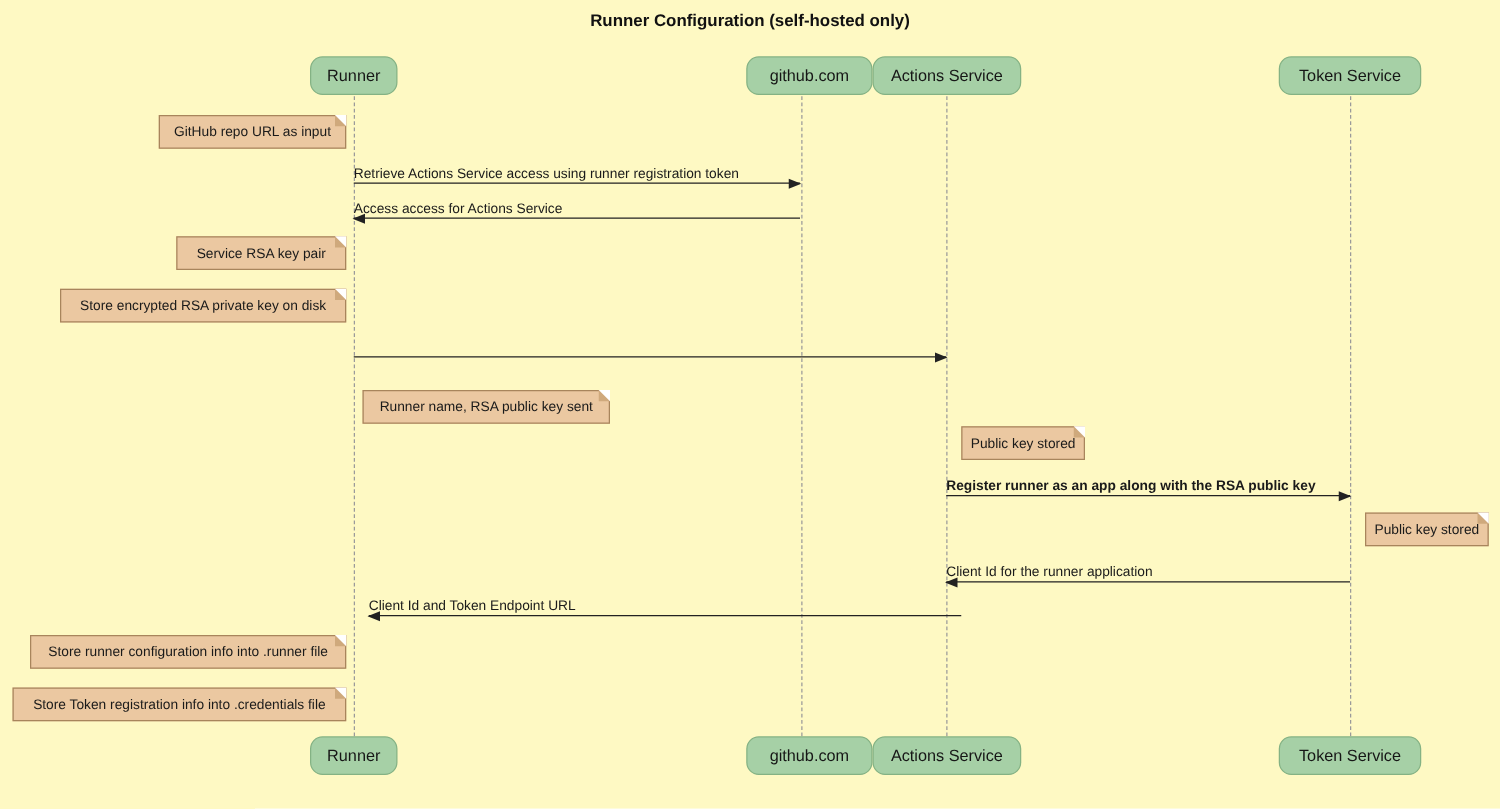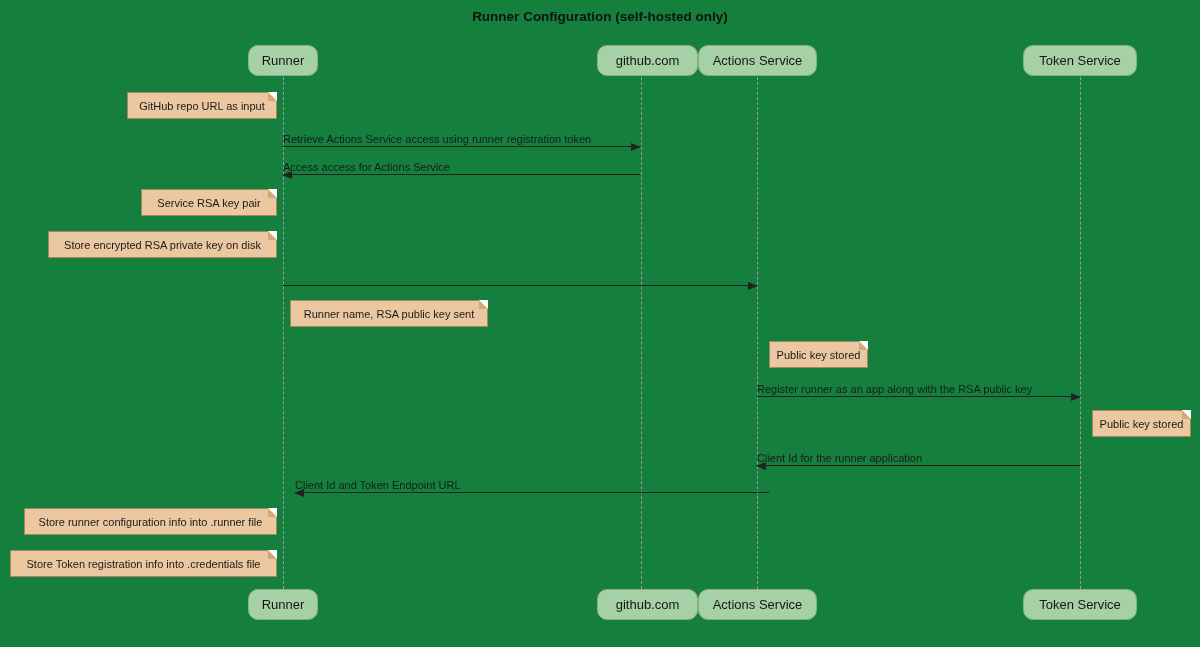--- a/index.html
+++ b/index.html
@@ -5,21 +5,21 @@
   html, body {
     margin: 0;
     padding: 0;
     background: #ffffff;
     font-family: "Liberation Sans", sans-serif;
   }
   #diagram {
     position: relative;
     width: 1200px;
     height: 647px;
-    background: #15803d;
+    background: #fef9c3;
     overflow: hidden;
   }
   .title {
     position: absolute;
     top: 9px;
     left: 0;
     width: 1200px;
     text-align: center;
     font-size: 13.5px;
     font-weight: bold;
@@ -93,21 +93,21 @@
   }
   .arrow-left {
     left: -1px;
     border-right: 10px solid #222222;
     border-top: 4px solid transparent;
     border-bottom: 4px solid transparent;
   }
   .m1 { left: 283px; width: 357px; top: 130px; }
   .m2 { left: 283px; width: 357px; top: 158px; }
   .m3 { left: 283px; width: 474px; top: 269px; }
-  .m4 { left: 757px; width: 323px; top: 380px; }
+  .m4 { left: 757px; width: 323px; top: 380px; font-weight: bold; }
   .m5 { left: 757px; width: 323px; top: 449px; }
   .m6 { left: 295px; width: 474px; top: 476px; }
 
   .note {
     position: absolute;
     height: 27px;
     background: #ebc8a1;
     border: 1px solid #a8855c;
     box-sizing: border-box;
     display: flex;
@@ -124,21 +124,21 @@
     right: -1px;
     width: 0;
     height: 0;
     border-style: solid;
     border-width: 0 9px 9px 0;
     border-color: #ffffff #ffffff #cfa97c #f4e2cb;
   }
   .n1 { left: 127px;  top: 92px;  width: 150px; }
   .n2 { left: 141px;  top: 189px; width: 136px; }
   .n3 { left: 48px;   top: 231px; width: 229px; }
-  .n4 { left: 290px;  top: 300px; width: 198px; }
+  .n4 { left: 290px;  top: 312px; width: 198px; }
   .n5 { left: 769px;  top: 341px; width: 99px;  }
   .n6 { left: 1092px; top: 410px; width: 99px;  }
   .n7 { left: 24px;   top: 508px; width: 253px; }
   .n8 { left: 10px;   top: 550px; width: 267px; }
 </style>
 </head>
 <body>
 
 <div id="diagram">
 

